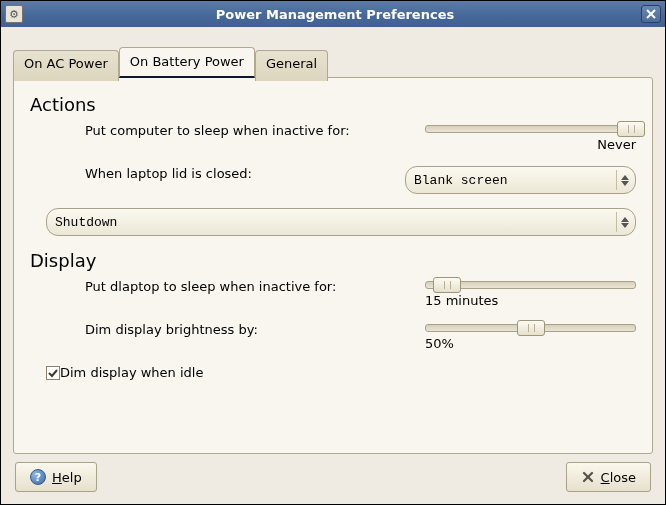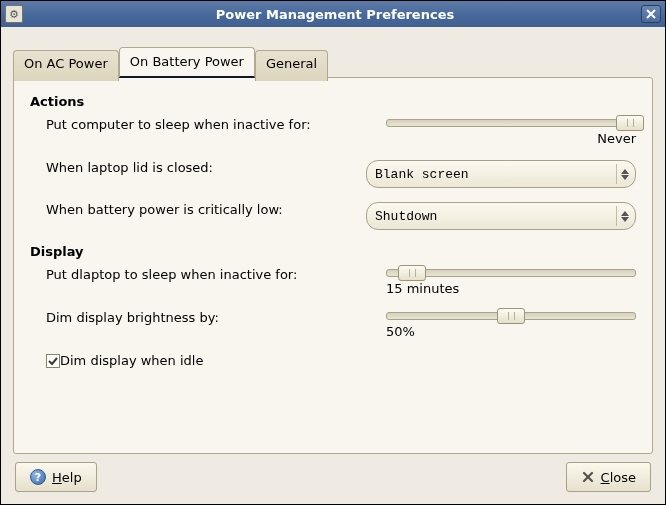--- a/index.html
+++ b/index.html
@@ -86,33 +86,34 @@
     border: 1px solid #b0a98f;
     background: #f8f6ef;
     border-radius: 3px;
     margin-top: -1px;
     padding: 12px 16px 14px 16px;
     flex: 1;
     position: relative;
     z-index: 1;
   }
   .section-heading {
-    font-weight: bold;
+    font-weight: normal;
     margin: 4px 0 8px 0;
-    font-size: 13px;
+    font-size: 18px;
   }
   .row {
     display: flex;
     align-items: flex-start;
     margin: 6px 0 14px 16px;
     min-height: 28px;
   }
   .row .label {
     width: 320px;
     flex-shrink: 0;
+    margin-left: 39px;
   }
   .row .control {
     flex: 1;
   }
   .slider-wrap { width: 100%; }
   .slider {
     width: 100%;
     height: 8px;
     background: linear-gradient(to bottom,#d6d0bb,#eae5d3);
     border: 1px solid #a8a28a;
@@ -255,21 +256,20 @@
                 </svg>
               <svg width="8" height="5" viewBox="0 0 8 5">
                   <polygon points="0,0 8,0 4,5" fill="#555"></polygon>
                 </svg>
             </span>
           </div>
         </div>
       </div>
 
       <div class="row">
-        <div class="label"><span>When battery po</span><span class="ul">w</span><span>er is critically low:</span></div>
         <div class="control">
           <div class="combo">
             <span>Shutdown</span>
             <span class="arrows">
               <svg width="8" height="5" viewBox="0 0 8 5">
                   <polygon points="4,0 8,5 0,5" fill="#555"></polygon>
                 </svg>
               <svg width="8" height="5" viewBox="0 0 8 5">
                   <polygon points="0,0 8,0 4,5" fill="#555"></polygon>
                 </svg>

